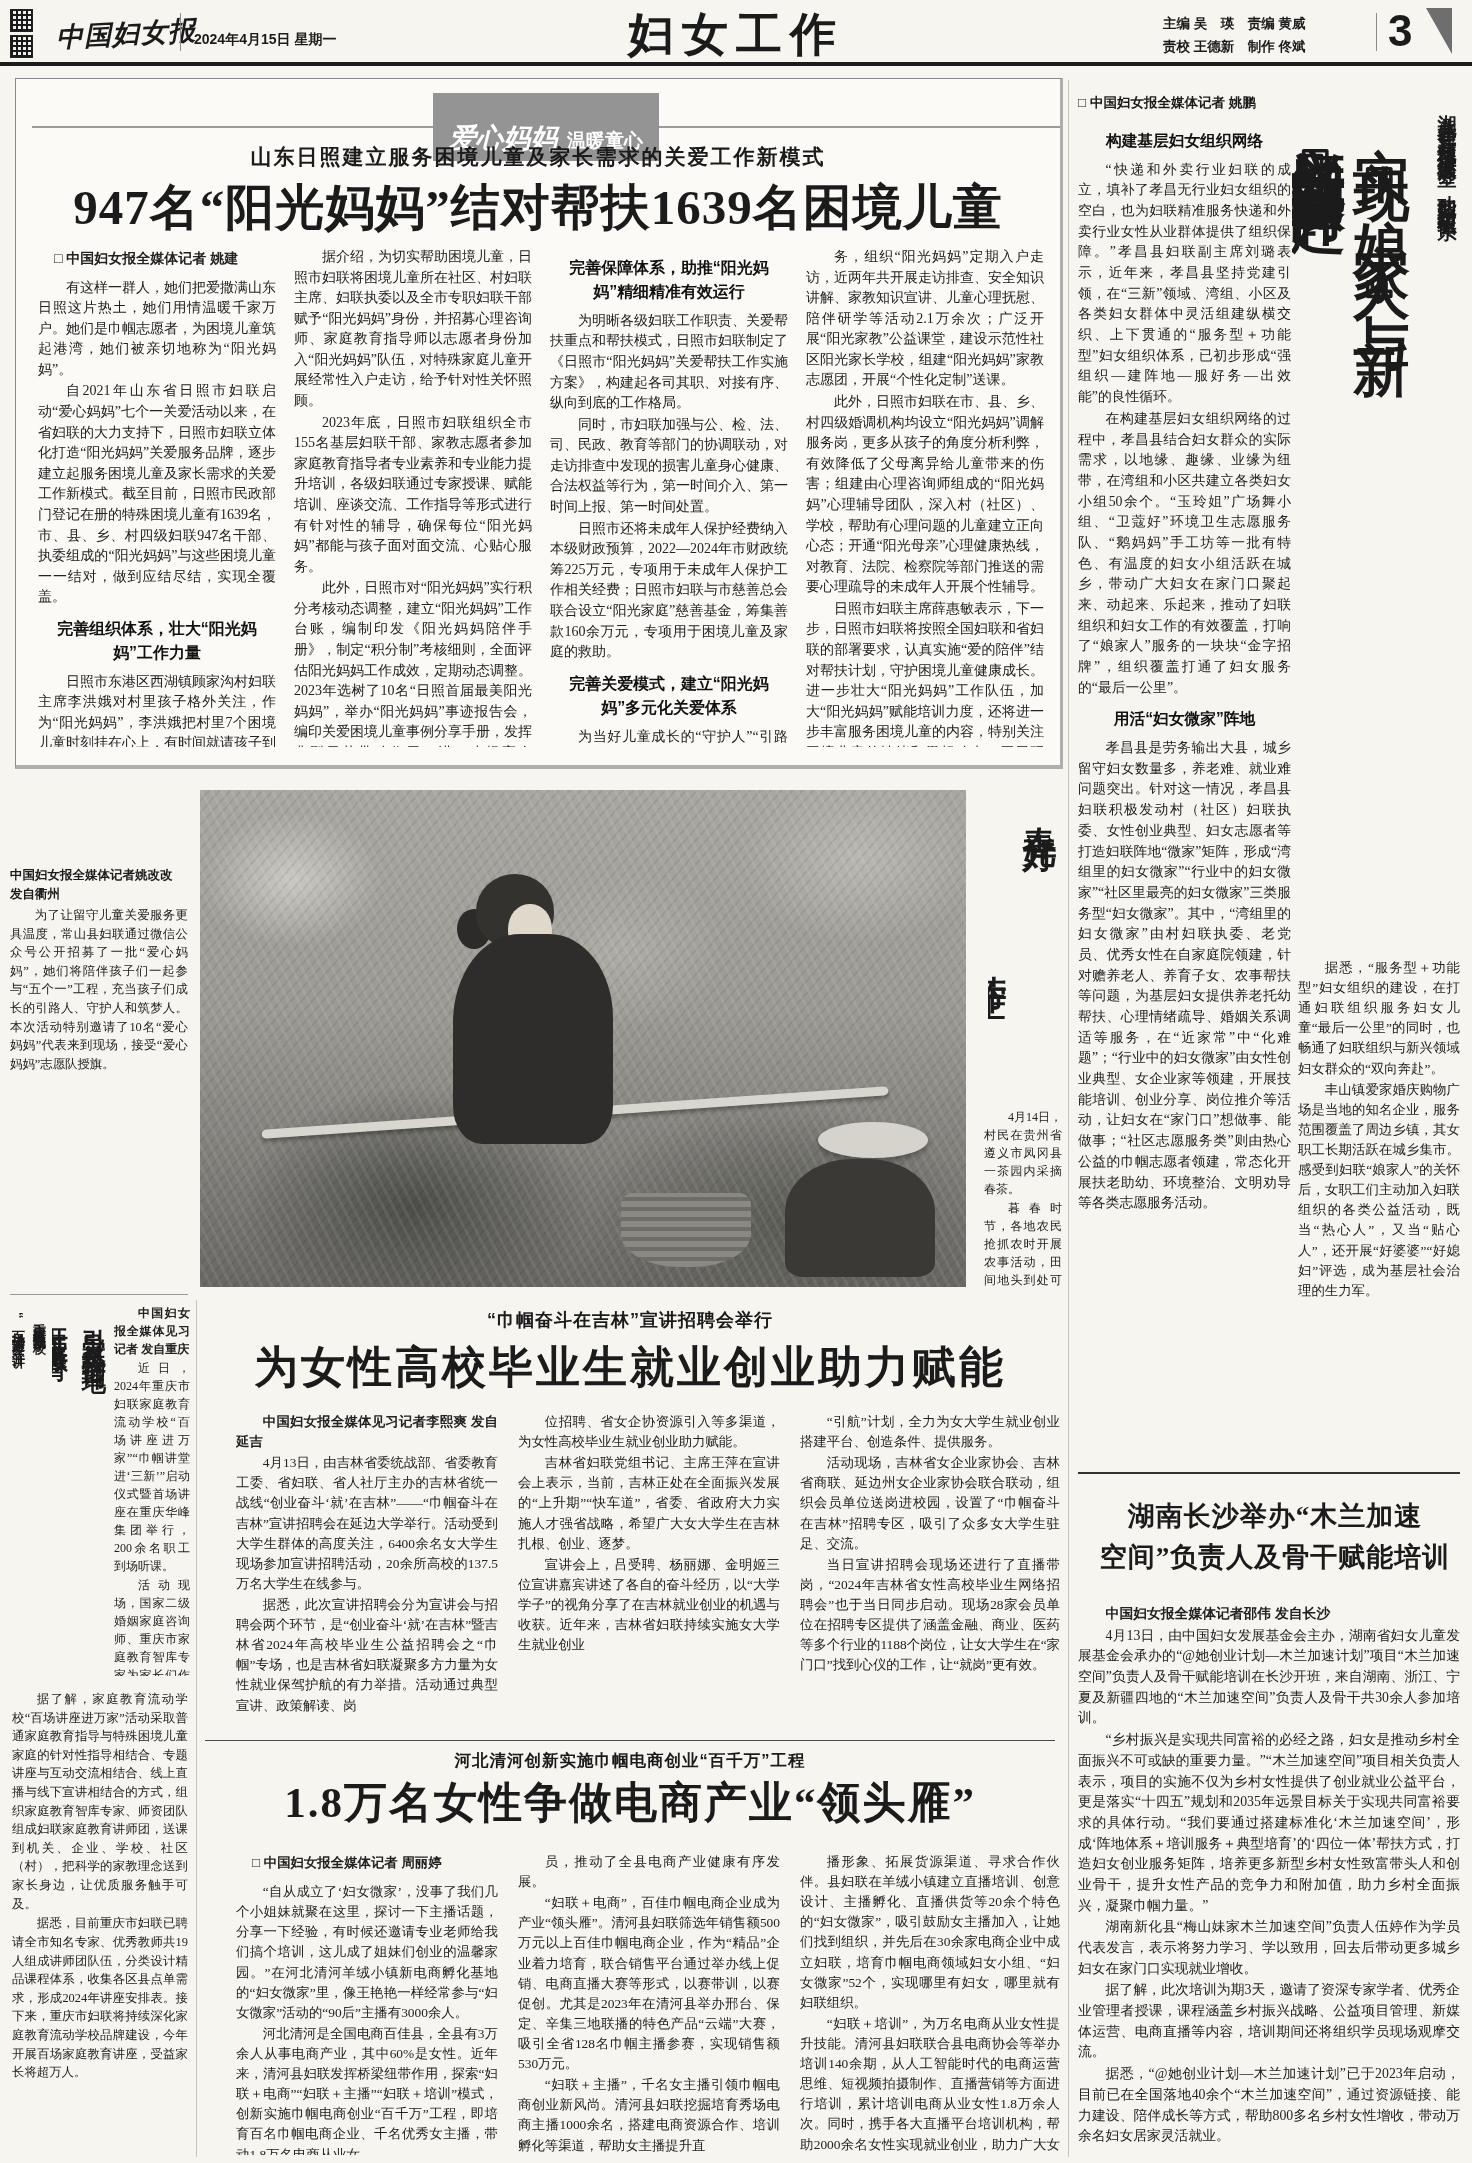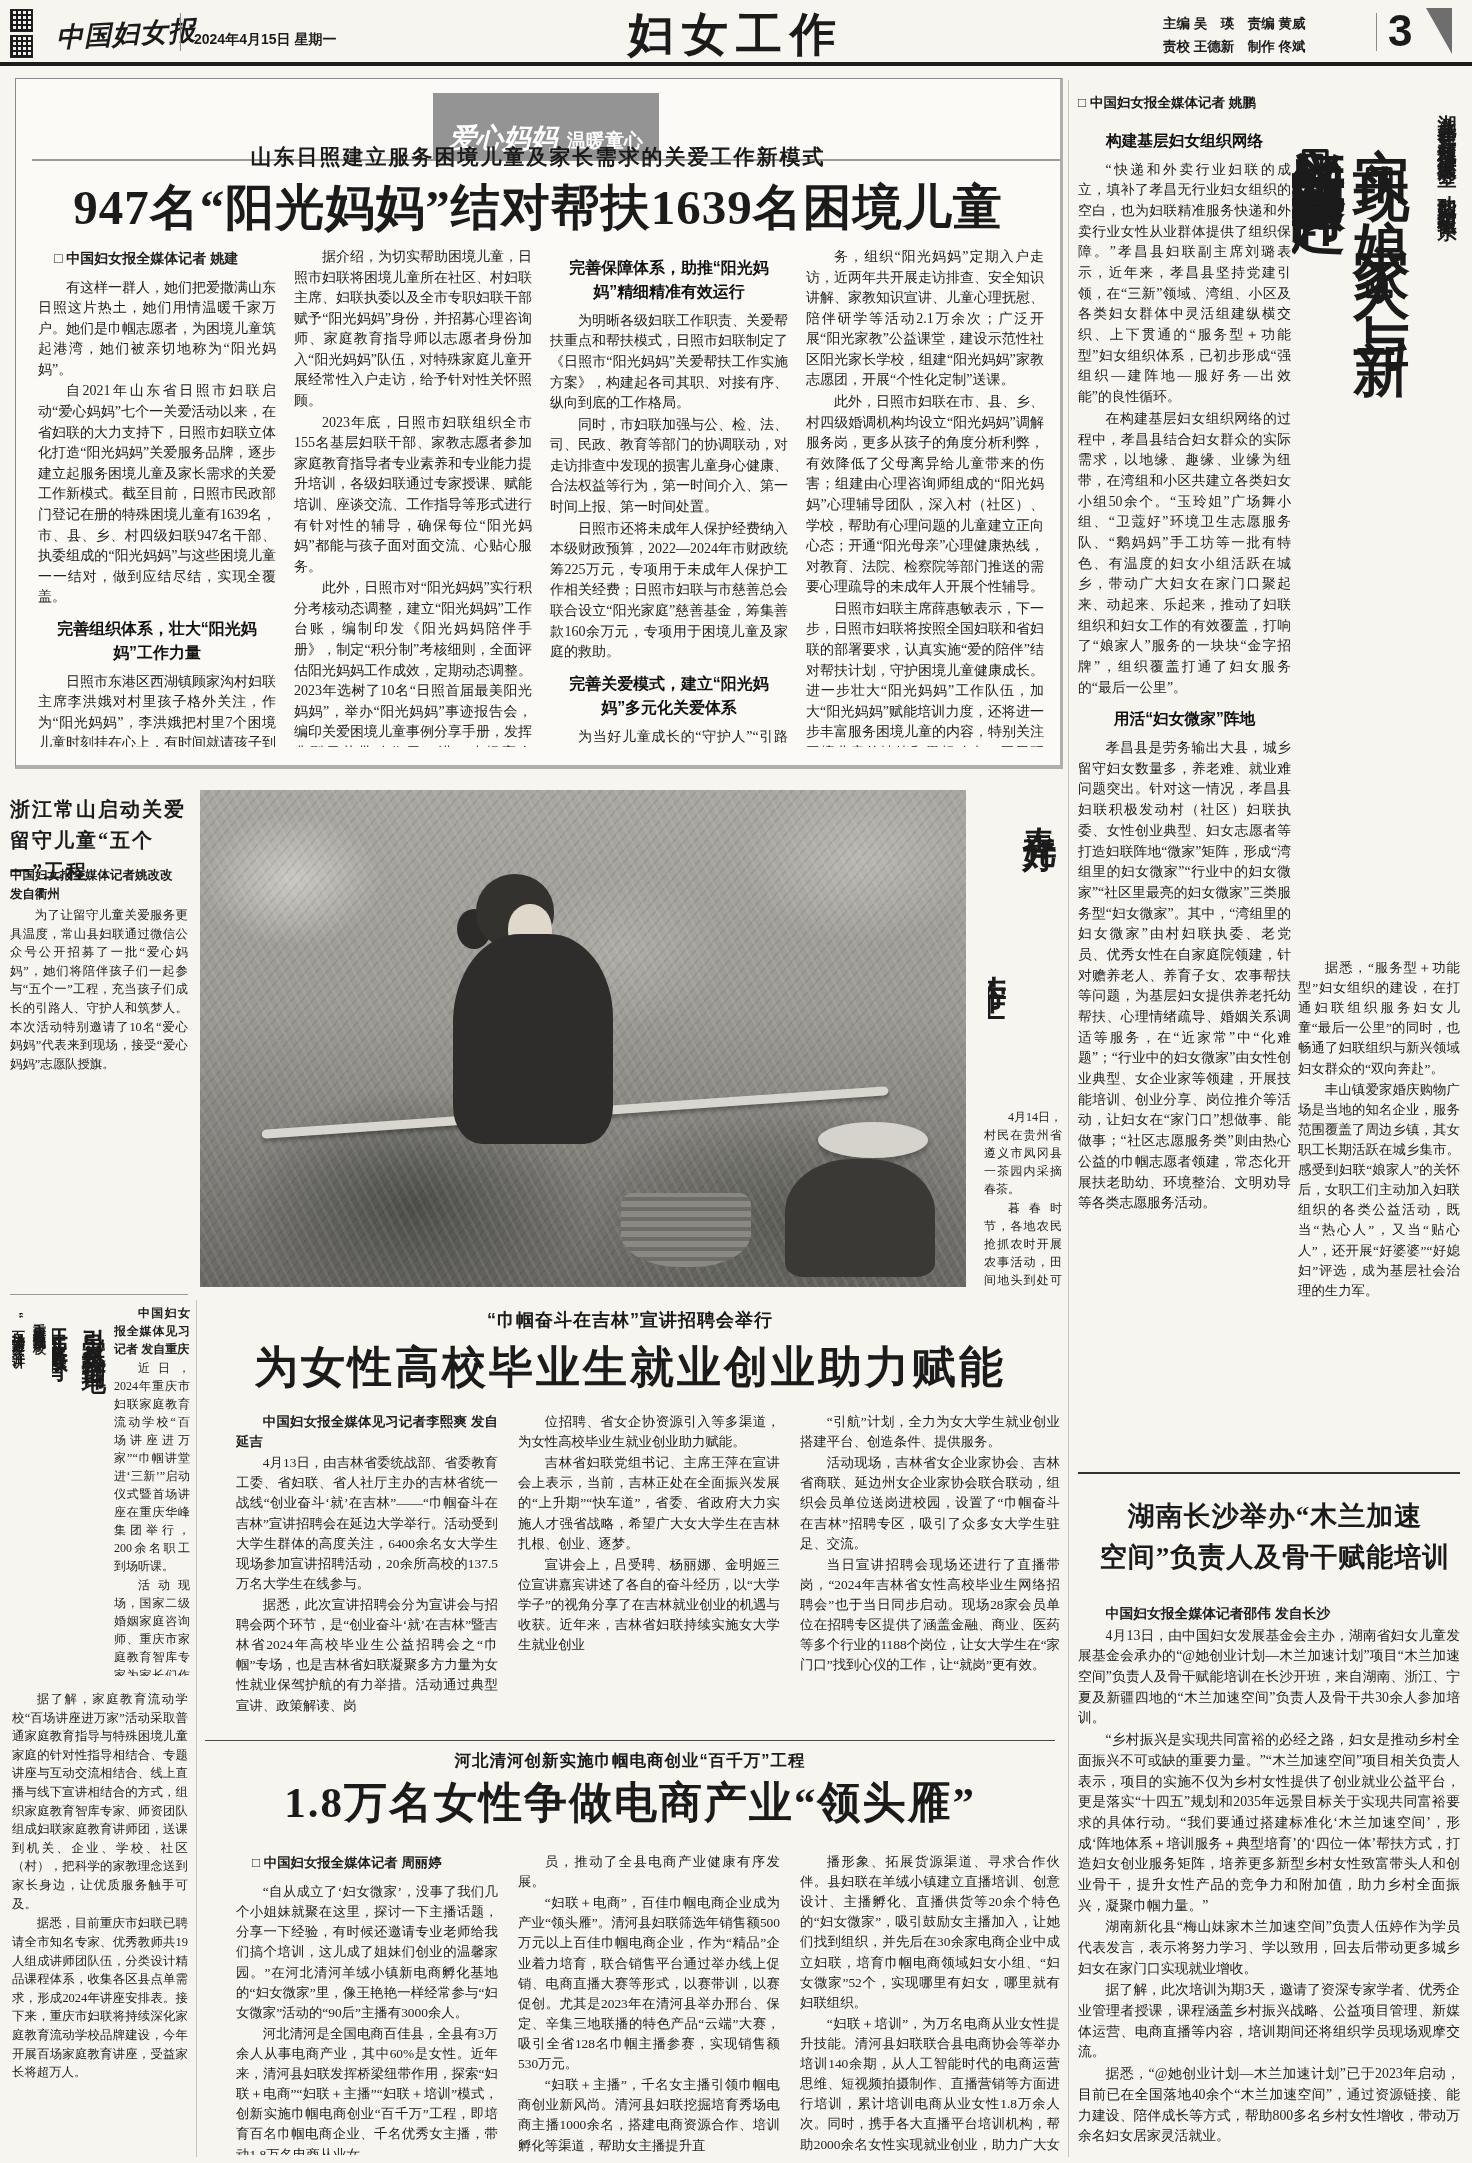--- a/index.html
+++ b/index.html
@@ -15,21 +15,21 @@
   #masthead{font-size:27px;font-weight:900;font-style:italic;letter-spacing:1px;transform:rotate(-3deg);}
   #section-title{left:0;right:0;top:4px;text-align:center;font-size:46px;font-weight:900;letter-spacing:8px;}
   #pagebox span{font-size:44px;font-weight:900;line-height:50px;}
   #pagebox .fold{position:absolute;right:0;top:2px;width:0;height:0;
       border-top:46px solid #6e6e6e;border-left:26px solid transparent;}
   #hdr-rule{left:0;top:62px;width:1472px;height:4px;background:#1c1c1c;}
   .vline{background:#8a8a8a;width:1px;}
   
   #mainbox{left:15px;top:78px;width:1044px;height:686px;background:#fbfaf6;
       border:1px solid #8b8b8b;border-right:3px solid #aeaeae;border-bottom:4px solid #aeaeae;}
-  .badge-row{position:absolute;left:16px;right:0;top:14px;display:flex;align-items:flex-end;}
+  .badge-row{position:absolute;left:16px;right:0;top:14px;display:flex;align-items:center;}
   .badge-row .rule{flex:1;height:2px;background:#9a9a9a;}
   .badge{background:#949494;color:#fff;padding:1px 16px 5px;display:flex;align-items:baseline;gap:10px;white-space:nowrap;}
   .badge .script{font-size:27px;font-weight:900;font-style:italic;}
   .badge .rest{font-size:19px;font-weight:700;margin-top:34px;}
   #main-kicker{left:0;right:0;top:64px;text-align:center;font-size:21px;font-weight:700;letter-spacing:2px;}
   #main-title{left:0;right:0;top:96px;text-align:center;font-size:49px;font-weight:900;letter-spacing:1px;}
   
   .ncol{position:absolute;overflow:hidden;text-align:justify;text-justify:inter-character;
         font-size:14px;line-height:1.5;color:#222;}
   .blk{margin:0 0 1px;}
@@ -169,24 +169,20 @@
   </div>
   <div class="ncol" style="left:1078px;top:1604px;width:382px;height:552px;font-size:13.8px;">
       <div class="blk by2">中国妇女报全媒体记者邵伟 发自长沙</div>
       <div class="blk p">4月13日，由中国妇女发展基金会主办，湖南省妇女儿童发展基金会承办的“@她创业计划—木兰加速计划”项目“木兰加速空间”负责人及骨干赋能培训在长沙开班，来自湖南、浙江、宁夏及新疆四地的“木兰加速空间”负责人及骨干共30余人参加培训。</div>
       <div class="blk p">“乡村振兴是实现共同富裕的必经之路，妇女是推动乡村全面振兴不可或缺的重要力量。”“木兰加速空间”项目相关负责人表示，项目的实施不仅为乡村女性提供了创业就业公益平台，更是落实“十四五”规划和2035年远景目标关于实现共同富裕要求的具体行动。“我们要通过搭建标准化‘木兰加速空间’，形成‘阵地体系＋培训服务＋典型培育’的‘四位一体’帮扶方式，打造妇女创业服务矩阵，培养更多新型乡村女性致富带头人和创业骨干，提升女性产品的竞争力和附加值，助力乡村全面振兴，凝聚巾帼力量。”</div>
       <div class="blk p">湖南新化县“梅山妹家木兰加速空间”负责人伍婷作为学员代表发言，表示将努力学习、学以致用，回去后带动更多城乡妇女在家门口实现就业增收。</div>
       <div class="blk p">据了解，此次培训为期3天，邀请了资深专家学者、优秀企业管理者授课，课程涵盖乡村振兴战略、公益项目管理、新媒体运营、电商直播等内容，培训期间还将组织学员现场观摩交流。</div>
       <div class="blk p">据悉，“@她创业计划—木兰加速计划”已于2023年启动，目前已在全国落地40余个“木兰加速空间”，通过资源链接、能力建设、陪伴成长等方式，帮助800多名乡村女性增收，带动万余名妇女居家灵活就业。</div>
     </div>
 
-  <div class="abs big-title" style="left:10px;top:794px;width:180px;font-size:20px;line-height:1.55;letter-spacing:2px;text-align:left;">
-    <div>浙江常山启动关爱</div>
-    <div>留守儿童“五个一”工程</div>
-  </div>
   <div class="abs sans" style="left:10px;top:866px;width:178px;font-size:12.5px;font-weight:700;line-height:1.5;">中国妇女报全媒体记者姚改改 发自衢州</div>
   <div class="ncol" style="left:10px;top:906px;width:178px;height:386px;font-size:12.4px;">
       <div class="blk p">为了让留守儿童关爱服务更具温度，常山县妇联通过微信公众号公开招募了一批“爱心妈妈”，她们将陪伴孩子们一起参与“五个一”工程，充当孩子们成长的引路人、守护人和筑梦人。本次活动特别邀请了10名“爱心妈妈”代表来到现场，接受“爱心妈妈”志愿队授旗。</div>
     </div>
 
   <div class="abs" id="photo">
     <div class="ph-texture"></div>
     <div class="ph-pole"></div>
     <div class="ph-bun"></div>
     <div class="ph-hair"></div>

